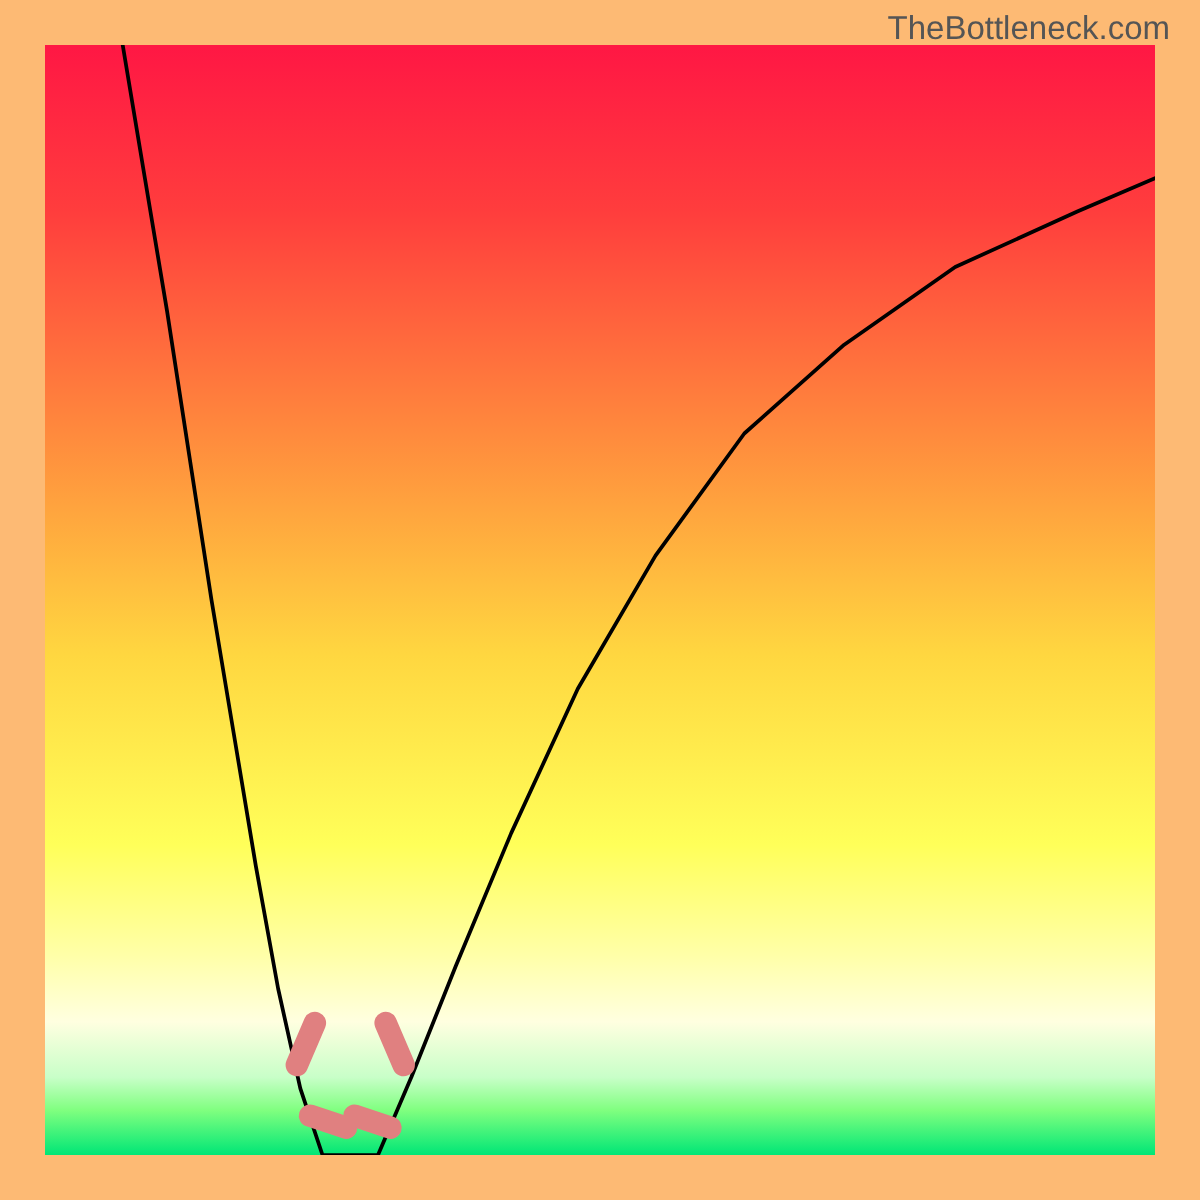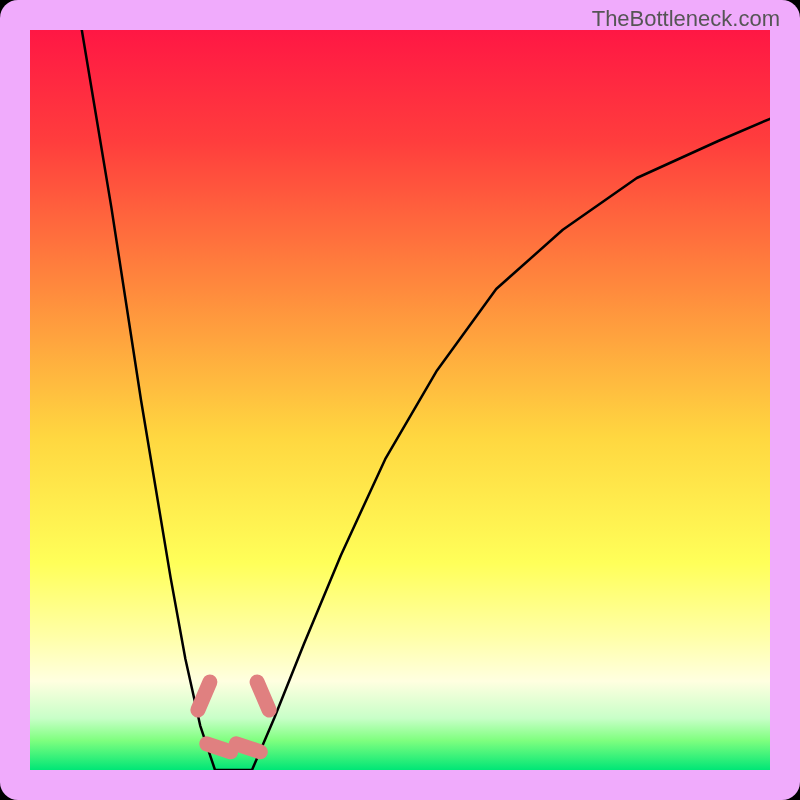--- a/index.html
+++ b/index.html
@@ -8,22 +8,21 @@
     background: #000;
     width: 800px;
     height: 800px;
     overflow: hidden;
     font-family: Arial, sans-serif;
   }
   .container {
     position: relative;
     width: 800px;
     height: 800px;
-    background: #f0abfc;
-    border-radius: 18px;
+    background: #fdba74;
   }
   .watermark {
     position: absolute;
     top: 6px;
     right: 20px;
     color: #555;
     font-size: 22px;
     font-weight: 500;
     z-index: 10;
   }

